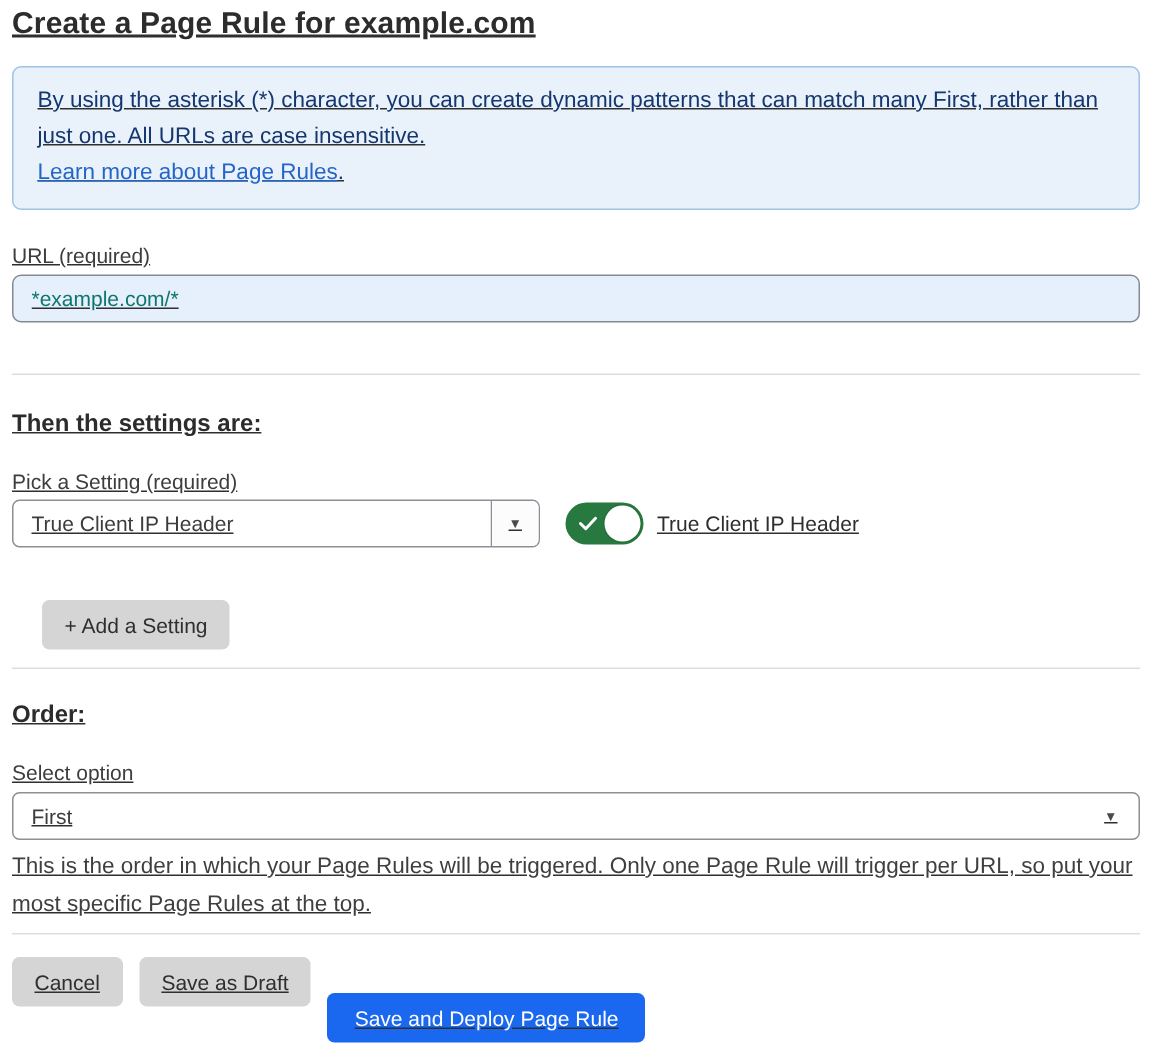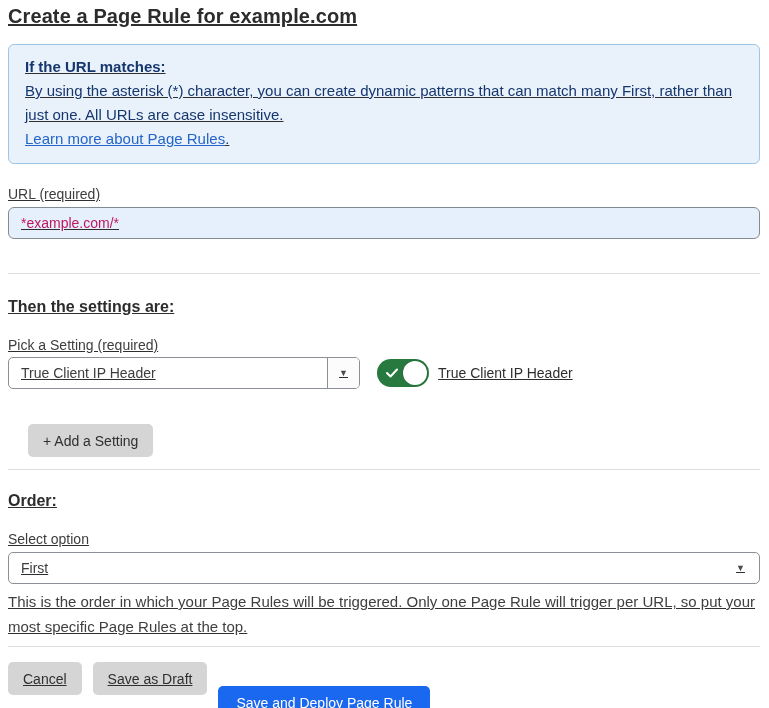--- a/index.html
+++ b/index.html
@@ -34,21 +34,21 @@
     cursor:pointer;
   }
 
   .field-label { display:block; margin-top:22px; font-size:14px; color:#3d3d3d; }
 
   .url-input {
     margin-top:5px; display:block;
     width:100%; height:32px; box-sizing:border-box;
     background:var(--input-bg);
     border:1px solid #848a94; border-radius:6px;
-    padding:0 12px; font-size:14px; color:#be185d;
+    padding:0 12px; font-size:14px; color:#0f766e;
     font-family:inherit; outline:none;
   }
 
   .divider { border:none; border-top:1px solid #ddd; margin:0; }
   .divider.d1 { margin-top:34px; }
   .divider.d2 { margin-top:12px; }
   .divider.d3 { margin-top:7px; }
 
   h2.section { margin:24px 0 0 0; font-size:16px; font-weight:700; color:#2c2c2c; }
 
@@ -99,21 +99,20 @@
   .footer { margin-top:15px; display:flex; gap:11px; align-items:flex-start; }
 </style>
 </head>
 <body>
 
 <div class="page">
 
   <h1 class="title">Create a Page Rule for example.com</h1>
 
   <div class="infobox">
-    <p class="heading">If the URL matches:</p>
     <p class="body">By using the asterisk (*) character, you can create dynamic patterns that can match many First, rather than just one. All URLs are case insensitive.</p>
     <p class="linkline"><a>Learn more about Page Rules</a><span>.</span></p>
   </div>
 
   <label class="field-label">URL (required)</label>
   <input class="url-input" type="text" value="*example.com/*" style="">
 
   <hr class="divider d1">
 
   <h2 class="section">Then the settings are:</h2>

